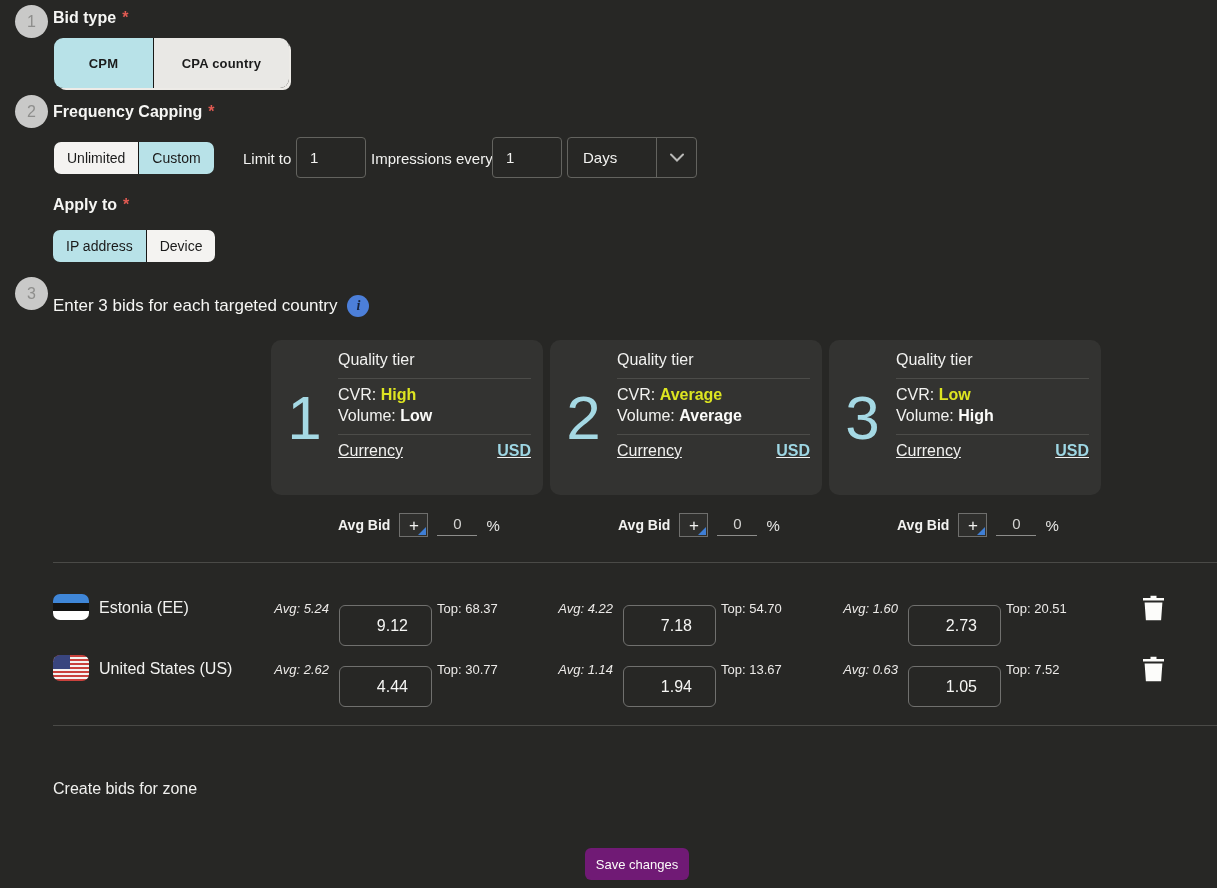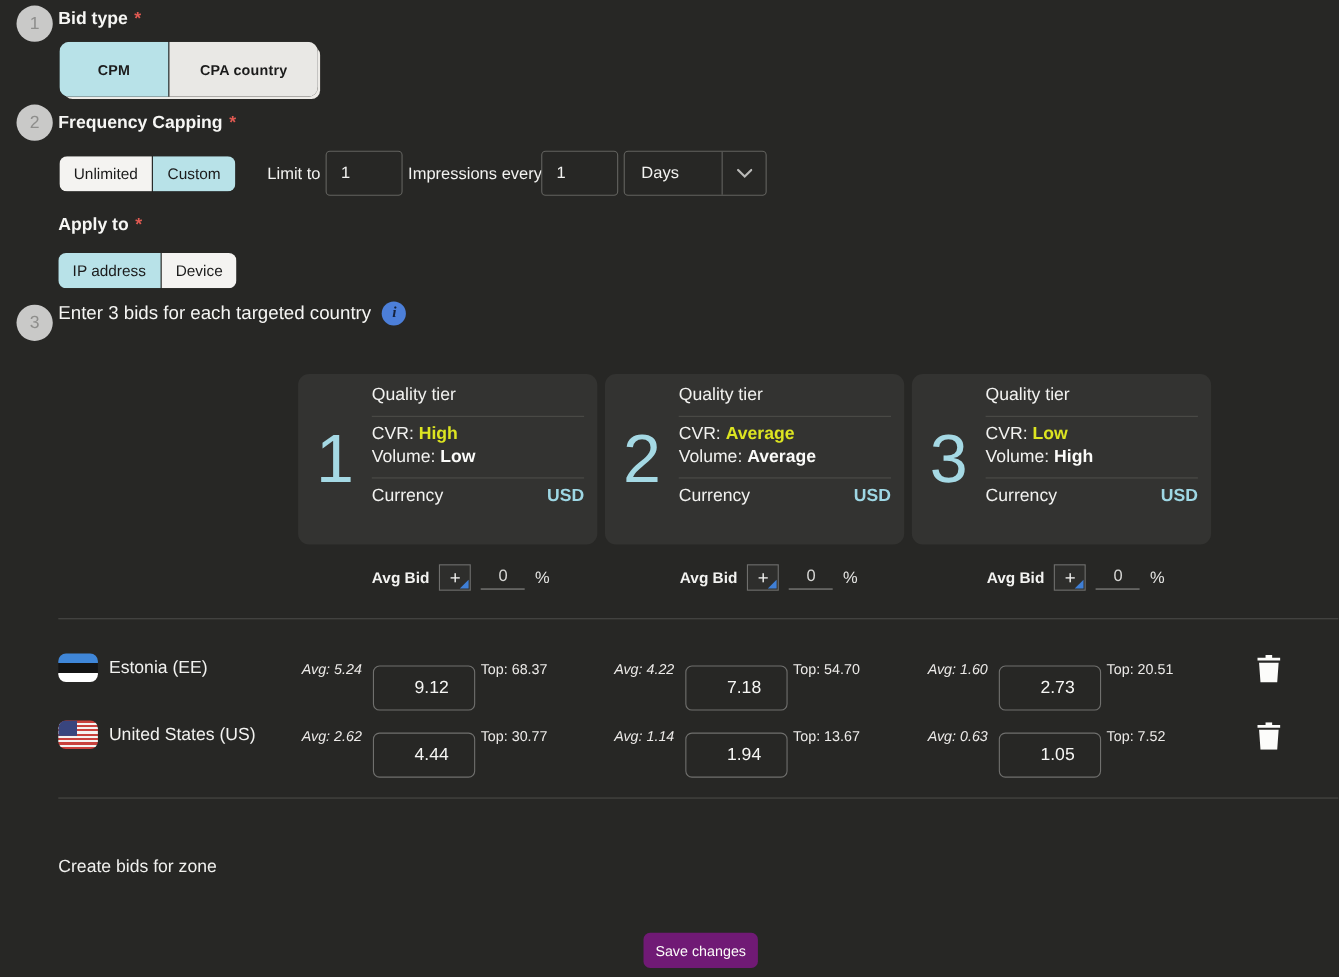--- a/index.html
+++ b/index.html
@@ -9,21 +9,21 @@
 
   
   .step-circle { position:absolute; left:15px; width:33px; height:33px; border-radius:50%;
     background:#c9c9c8; color:#8e8e8c; display:flex; align-items:center; justify-content:center;
     font-size:16px; }
   .sc1 { top:5px; } .sc2 { top:95px; } .sc3 { top:277px; }
 
   .section-title { position:absolute; left:53px; font-size:16px; font-weight:bold; color:#f6f6f4;
     display:flex; align-items:center; gap:6px; }
   .st1 { top:9px; } .st2 { top:103px; } .st-apply { top:196px; }
-  .st3 { top:274px; font-weight:500; font-size:17px; gap:10px; }
+  .st3 { top:295px; font-weight:500; font-size:17px; gap:10px; }
   .req { color:#e05a52; font-weight:bold; }
 
   
   .tab-group { position:absolute; left:54px; top:38px; display:flex; height:50px;
     border-radius:9px; overflow:hidden; background:#181816; gap:1px;
     box-shadow:3px 3px 0 -1px #edebe7; }
   .tab { border:none; height:100%; font-family:inherit; font-size:13px; font-weight:bold;
     color:#1b1b1b; background:#e9e8e5; cursor:pointer; letter-spacing:.2px; }
   .tab.selected { background:#b8e2e8; }
   .tab-cpm { width:99px; } .tab-cpc { width:99px; } .tab-cpa { width:135px; }
@@ -60,21 +60,21 @@
     border-radius:10px; display:flex; }
   .tc1 { left:271px; } .tc2 { left:550px; } .tc3 { left:829px; }
   .tier-num { width:67px; display:flex; align-items:center; justify-content:center;
     font-size:62px; color:#a5d9e4; line-height:1; }
   .tier-body { flex:1; padding:11px 12px 0 0; font-size:16px; }
   .tier-header { color:#f2f2f0; }
   .tier-hr { border:none; border-top:1px solid #4c4c49; margin:9px 0 7px 0; }
   .tier-line { margin-bottom:3px; }
   .val-yellow { color:#dde521; font-weight:bold; }
   .val-bold { font-weight:bold; color:#fbfbf9; }
-  .currency-row { display:flex; justify-content:space-between; align-items:center; margin-top:7px; }
+  .currency-row { display:flex; justify-content:space-between; align-items:center; margin-top:7px;text-decoration:underline; }
   .currency-val { color:#9ed7e4; font-weight:bold; }
 
   
   .avgbid { position:absolute; top:510px; height:30px; display:flex; align-items:center; gap:9px; }
   .ab1 { left:338px; } .ab2 { left:618px; } .ab3 { left:897px; }
   .avgbid-label { font-size:14px; font-weight:bold; color:#f2f2f0; }
   .plus-btn { position:relative; width:29px; height:24px; background:#2e2e2c;
     border:1px solid #6f6f6d; color:#f2f2f0; font-size:17px; line-height:1; cursor:pointer;
     font-family:inherit; }
   .plus-btn::after { content:""; position:absolute; right:1px; bottom:1px;

